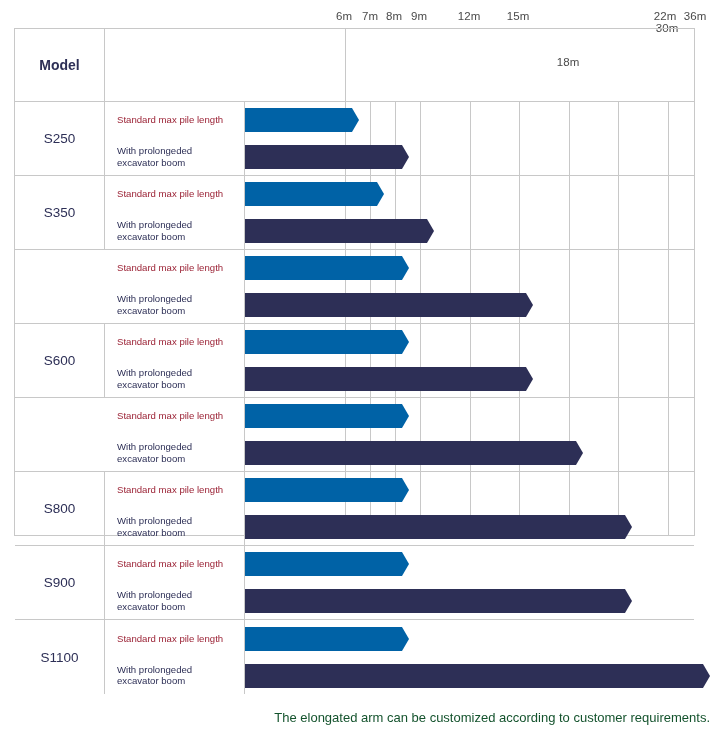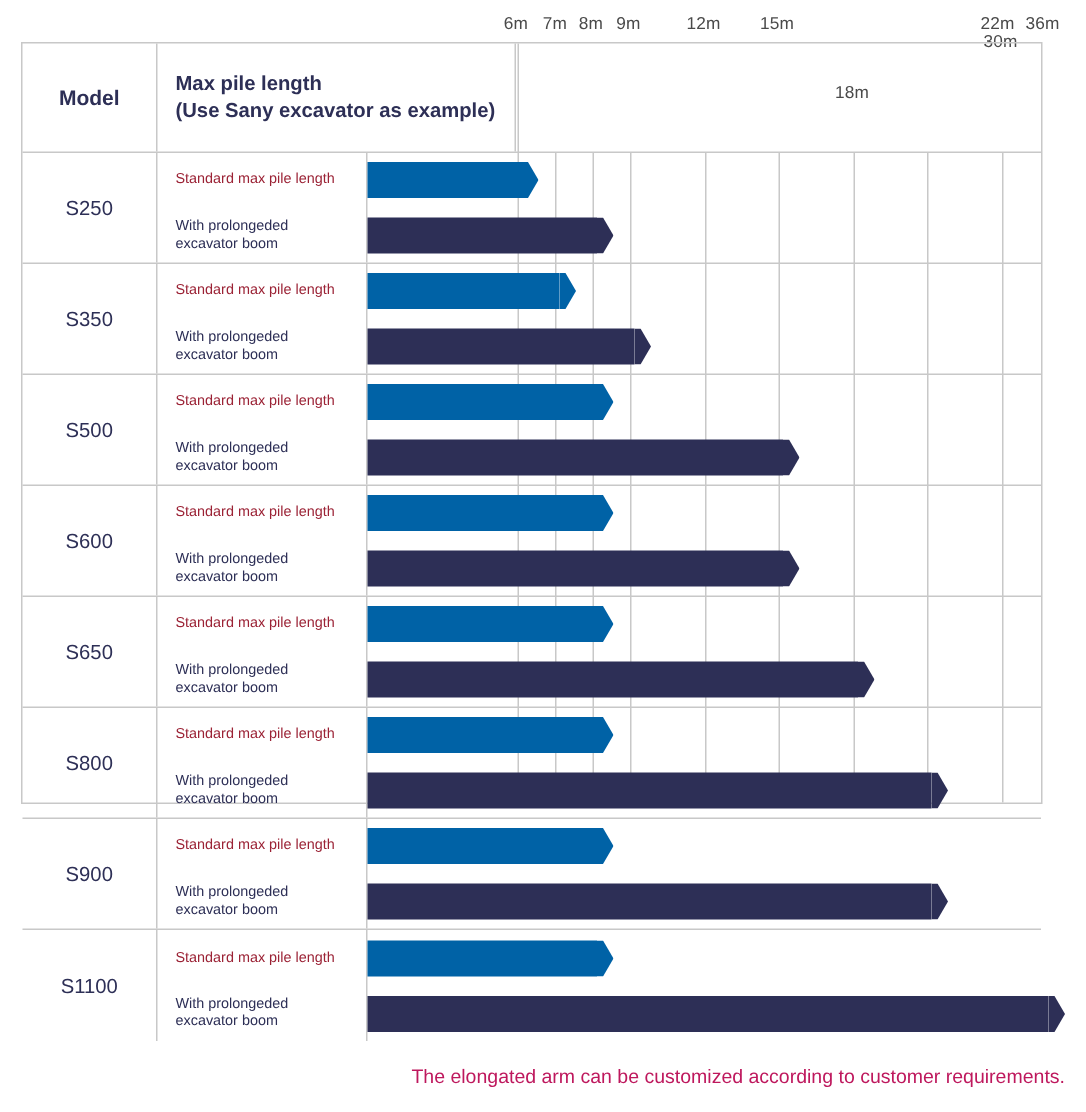--- a/index.html
+++ b/index.html
@@ -180,21 +180,21 @@
   .bar.navy .bar-body { background: #2d2f56; }
 
   
   #caption {
     position: absolute;
     left: 0;
     top: 710px;
     width: 710px;
     text-align: right;
     font-size: 13px;
-    color: #be185d;
+    color: #14532d;
     font-family: "Liberation Sans", sans-serif;
   }
 </style>
 </head>
 <body>
 
 <div id="axis-labels">
     <span class="axis-tick" style="left: 344px;">6m</span>
     <span class="axis-tick" style="left: 370px;">7m</span>
     <span class="axis-tick" style="left: 394px;">8m</span>
@@ -218,24 +218,20 @@
       <div class="gridline below-header" style="left: 504px;"></div>
       <div class="gridline below-header" style="left: 554px;"></div>
       <div class="gridline below-header" style="left: 603px;"></div>
       <div class="gridline below-header" style="left: 653px;"></div>
     </div>
 
   <div class="trow" id="header-row">
     <div class="cell-model">
       <span class="model-text">Model</span>
     </div>
-    <div class="cell-header-title">
-      <span class="header-line">Max pile length</span>
-      <span class="header-line">(Use Sany  excavator  as example)</span>
-    </div>
   </div>
 
   <div id="rows-container">
       <div class="trow" style="top: 73px; height: 74px;">
         <div class="cell-model">
           <span class="model-text">S250</span>
         </div>
         <div class="cell-bars">
           <div class="label-divider"></div>
           <div class="bar-line top">
@@ -284,23 +280,20 @@
             <div class="bar navy" style="width: 189px;">
               <div class="bar-body"></div>
               <svg class="bar-head" viewBox="0 0 11 24" preserveAspectRatio="none">
                 <path d="M0,0 L4,0 L11,12 L4,24 L0,24 Z" fill="#2d2f56"></path>
               </svg>
             </div>
           </div>
         </div>
       </div>
       <div class="trow" style="top: 221px; height: 74px;">
-        <div class="cell-model">
-          <span class="model-text">S500</span>
-        </div>
         <div class="cell-bars">
           <div class="label-divider"></div>
           <div class="bar-line top">
             <div class="bar-label standard">Standard max pile length</div>
             <div class="bar blue" style="width: 164px;">
               <div class="bar-body"></div>
               <svg class="bar-head" viewBox="0 0 11 24" preserveAspectRatio="none">
                 <path d="M0,0 L4,0 L11,12 L4,24 L0,24 Z" fill="#0062a6"></path>
               </svg>
             </div>
@@ -342,23 +335,20 @@
             <div class="bar navy" style="width: 288px;">
               <div class="bar-body"></div>
               <svg class="bar-head" viewBox="0 0 11 24" preserveAspectRatio="none">
                 <path d="M0,0 L4,0 L11,12 L4,24 L0,24 Z" fill="#2d2f56"></path>
               </svg>
             </div>
           </div>
         </div>
       </div>
       <div class="trow" style="top: 369px; height: 74px;">
-        <div class="cell-model">
-          <span class="model-text">S650</span>
-        </div>
         <div class="cell-bars">
           <div class="label-divider"></div>
           <div class="bar-line top">
             <div class="bar-label standard">Standard max pile length</div>
             <div class="bar blue" style="width: 164px;">
               <div class="bar-body"></div>
               <svg class="bar-head" viewBox="0 0 11 24" preserveAspectRatio="none">
                 <path d="M0,0 L4,0 L11,12 L4,24 L0,24 Z" fill="#0062a6"></path>
               </svg>
             </div>

